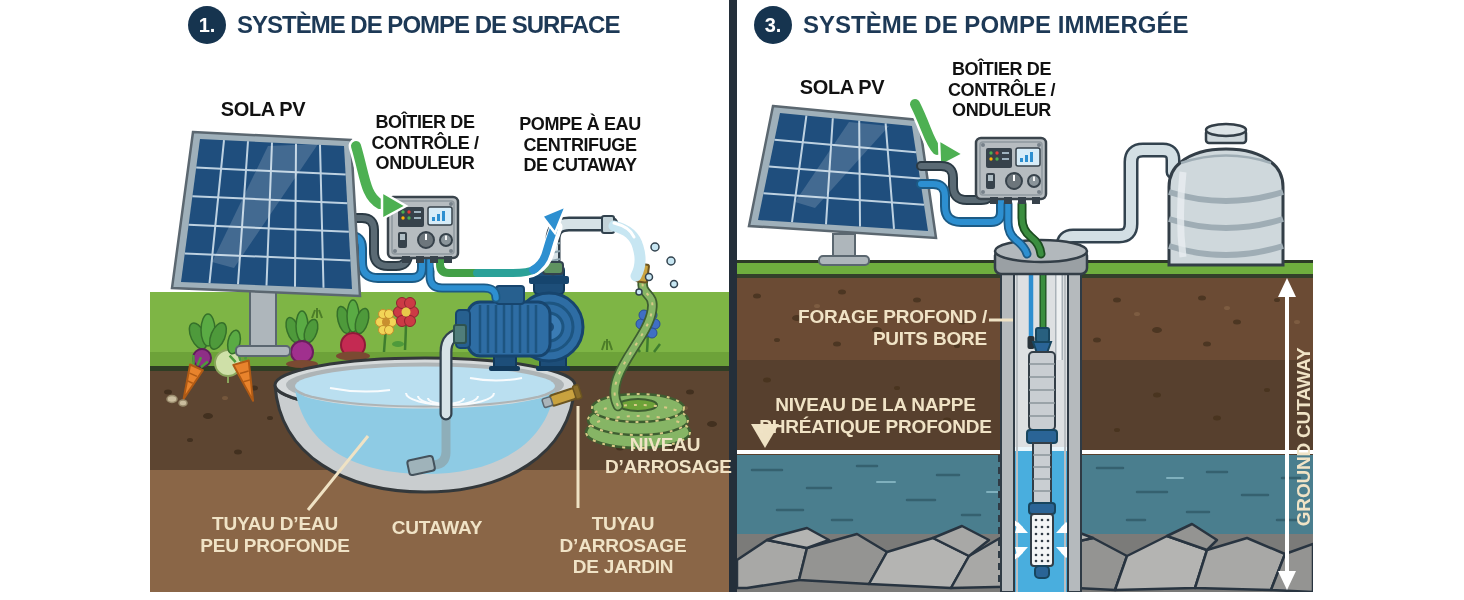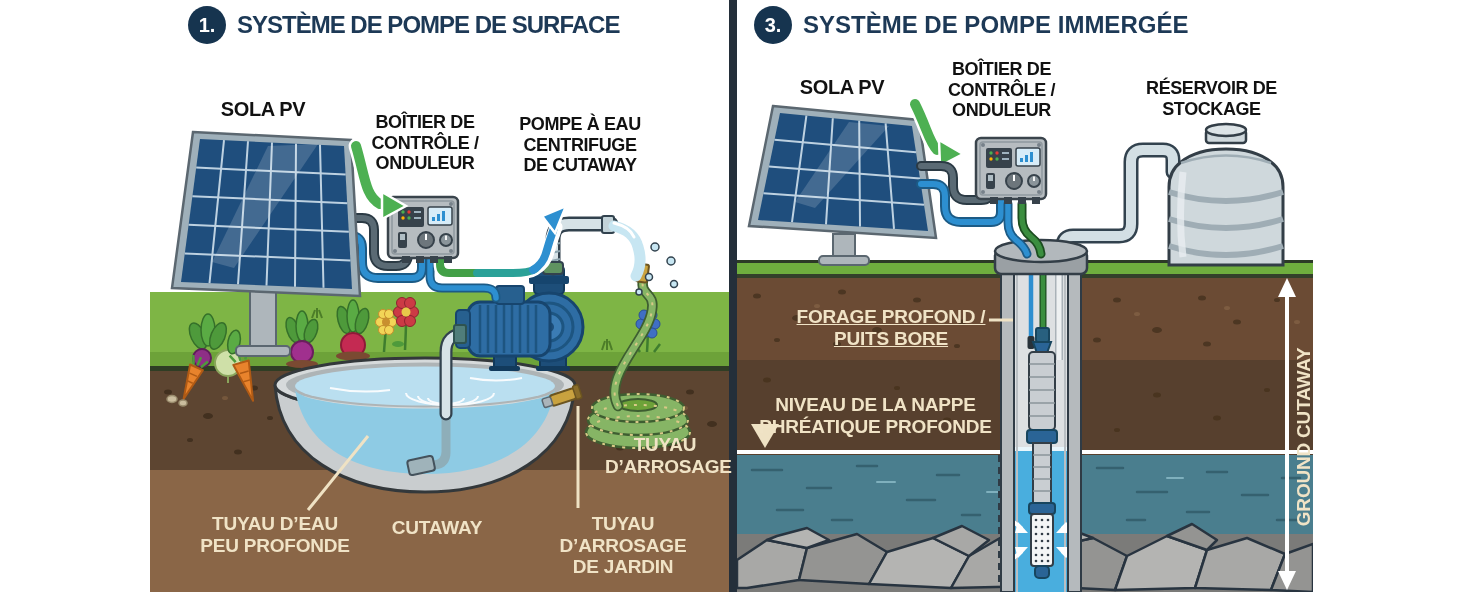--- a/index.html
+++ b/index.html
@@ -11,21 +11,21 @@
   .divider{position:absolute;top:0;left:729px;width:8px;height:592px;background:#242f3a;}
   svg.art{position:absolute;left:0;top:0;}
   .title-row{position:absolute;display:flex;align-items:center;gap:11px;z-index:5;}
   .badge{width:38px;height:38px;border-radius:50%;background:#16344f;color:#ffffff;
          font-weight:bold;font-size:20px;display:flex;align-items:center;justify-content:center;}
   .title{color:#1d3956;font-weight:bold;font-size:24px;letter-spacing:-1px;white-space:nowrap;}
   .lbl{position:absolute;font-weight:bold;white-space:pre-line;line-height:1.14;z-index:5;text-align:center;}
   .lbl.dark{color:#111111;font-size:18px;letter-spacing:-0.4px;}
   .lbl.dark.big{font-size:20px;}
   .lbl.cream{color:#f0e3c6;font-size:19px;letter-spacing:-0.2px;}
-  .lbl.alignright{text-align:center;text-decoration:underline;}
+  .lbl.alignright{text-align:right;}
   .cutaway{transform:rotate(-90deg);transform-origin:center;width:180px;letter-spacing:0.5px;}
 </style>
 </head>
 <body>
 
 <div class="stage">
 
   <section class="panel" id="left-panel">
     <svg class="art" width="579" height="592" viewBox="0 0 579 592">
 
@@ -299,21 +299,21 @@
     <div class="lbl dark big" style="left:46px;top:98px;width:134px">SOLA PV</div>
     <div class="lbl dark" style="left:196px;top:112px;width:158px">BOÎTIER DE
 CONTRÔLE /
 ONDULEUR</div>
     <div class="lbl dark" style="left:350px;top:114px;width:160px">POMPE À EAU
 CENTRIFUGE
 DE CUTAWAY</div>
     <div class="lbl cream" style="left:40px;top:513px;width:170px">TUYAU D’EAU
 PEU PROFONDE</div>
     <div class="lbl cream" style="left:237px;top:517px;width:100px">CUTAWAY</div>
-    <div class="lbl cream" style="left:455px;top:434px;width:120px">TUYAU
+    <div class="lbl cream" style="left:455px;top:434px;width:120px">NIVEAU
 D’ARROSAGE</div>
     <div class="lbl cream" style="left:378px;top:513px;width:190px">TUYAU D’ARROSAGE
 DE JARDIN</div>
   </section>
 
   <div class="divider"></div>
 
   <section class="panel" id="right-panel">
     <svg class="art" width="576" height="592" viewBox="0 0 576 592">
 
@@ -564,21 +564,19 @@
     </svg>
 
     <div class="title-row" style="left:17px;top:6px">
       <div class="badge">3.</div>
       <div class="title" style="letter-spacing:0">SYSTÈME DE POMPE IMMERGÉE</div>
     </div>
     <div class="lbl dark big" style="left:45px;top:76px;width:120px">SOLA PV</div>
     <div class="lbl dark" style="left:187px;top:59px;width:155px">BOÎTIER DE
 CONTRÔLE /
 ONDULEUR</div>
-    <div class="lbl dark" style="left:387px;top:78px;width:175px">RÉSERVOIR DE
-STOCKAGE</div>
     <div class="lbl cream alignright" style="left:58px;top:306px;width:192px">FORAGE PROFOND /
 PUITS BORE</div>
     <div class="lbl cream" style="left:16px;top:394px;width:245px">NIVEAU DE LA NAPPE
 PHRÉATIQUE PROFONDE</div>
     <div class="lbl cream cutaway" style="left:477px;top:426px">GROUND CUTAWAY</div>
   </section>
 </div>
 
 </body></html>

